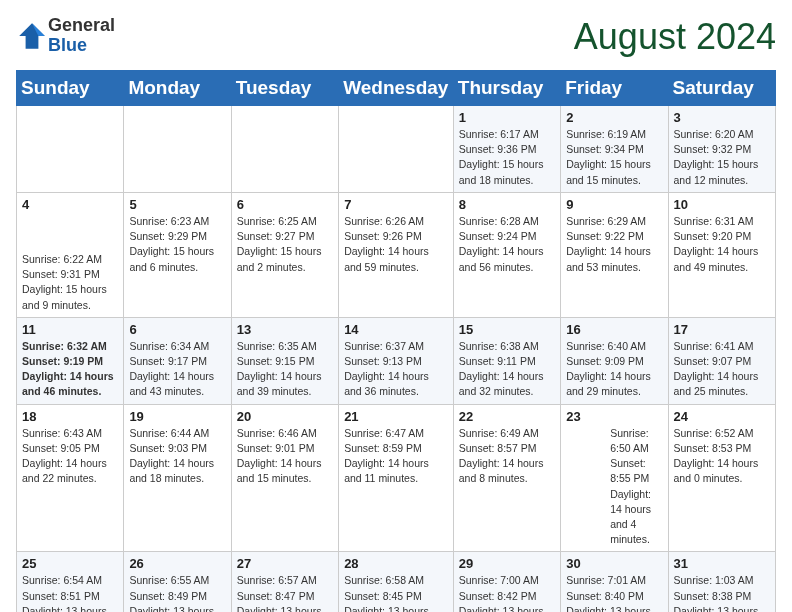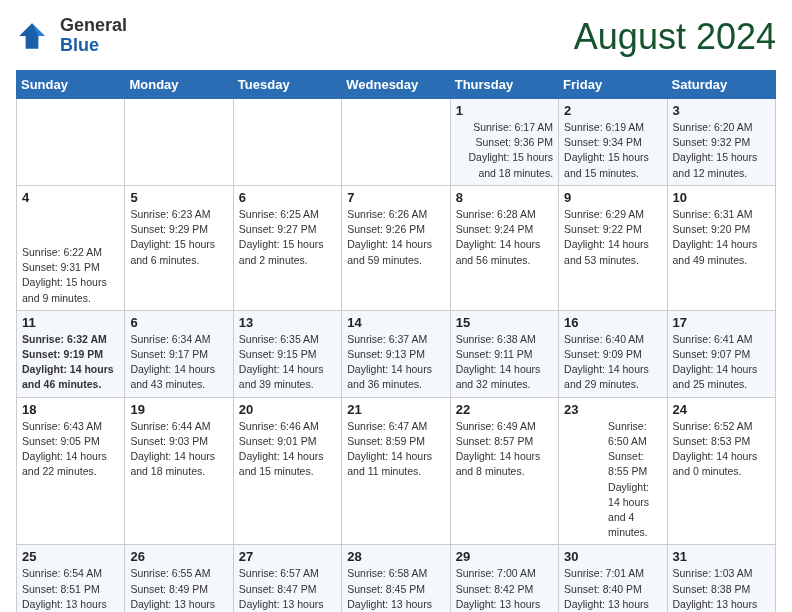--- a/index.html
+++ b/index.html
@@ -12,21 +12,21 @@
     }
     .header {
       display: flex;
       justify-content: space-between;
       align-items: flex-start;
       margin-bottom: 12px;
     }
     .logo {
       display: flex;
       align-items: center;
-      gap: 12px;
+      gap: 0;
     }
     .logo-text {
       font-size: 18px;
       font-weight: bold;
       line-height: 1.1;
     }
     .logo-general { color: #333; }
     .logo-blue { color: #1a5fa8; }
     .logo-icon {
       width: 32px;
@@ -47,21 +47,21 @@
     table {
       width: 100%;
       border-collapse: collapse;
       font-size: 11px;
     }
     thead tr th {
       background-color: #2a6db5;
       color: #fff;
       padding: 6px 4px;
       text-align: left;
-      font-size: 13px;
+      font-size: 19px;
       font-weight: bold;
       border: 1px solid #2a6db5;
     }
     tbody tr td {
       border: 1px solid #ccc;
       padding: 4px 5px;
       vertical-align: top;
       width: 107px;
       min-height: 80px;
     }
@@ -125,21 +125,21 @@
       </tr>
   </thead>
   <tbody id="calendar-body">
   <tr>
         <td class="empty-cell"></td>
         <td class="empty-cell"></td>
         <td class="empty-cell"></td>
         <td class="empty-cell"></td>
         <td>
           <span class="day-num">1</span>
-          <div class="day-detail" style="white-space: pre-line; text-align: right;">Sunrise: 6:17 AM
+          <div class="day-detail" style="white-space: pre-line;">Sunrise: 6:17 AM
 Sunset: 9:36 PM
 Daylight: 15 hours
 and 18 minutes.</div>
         </td>
         <td>
           <span class="day-num">2</span>
           <div class="day-detail" style="white-space: pre-line;">Sunrise: 6:19 AM
 Sunset: 9:34 PM
 Daylight: 15 hours
 and 15 minutes.</div>

